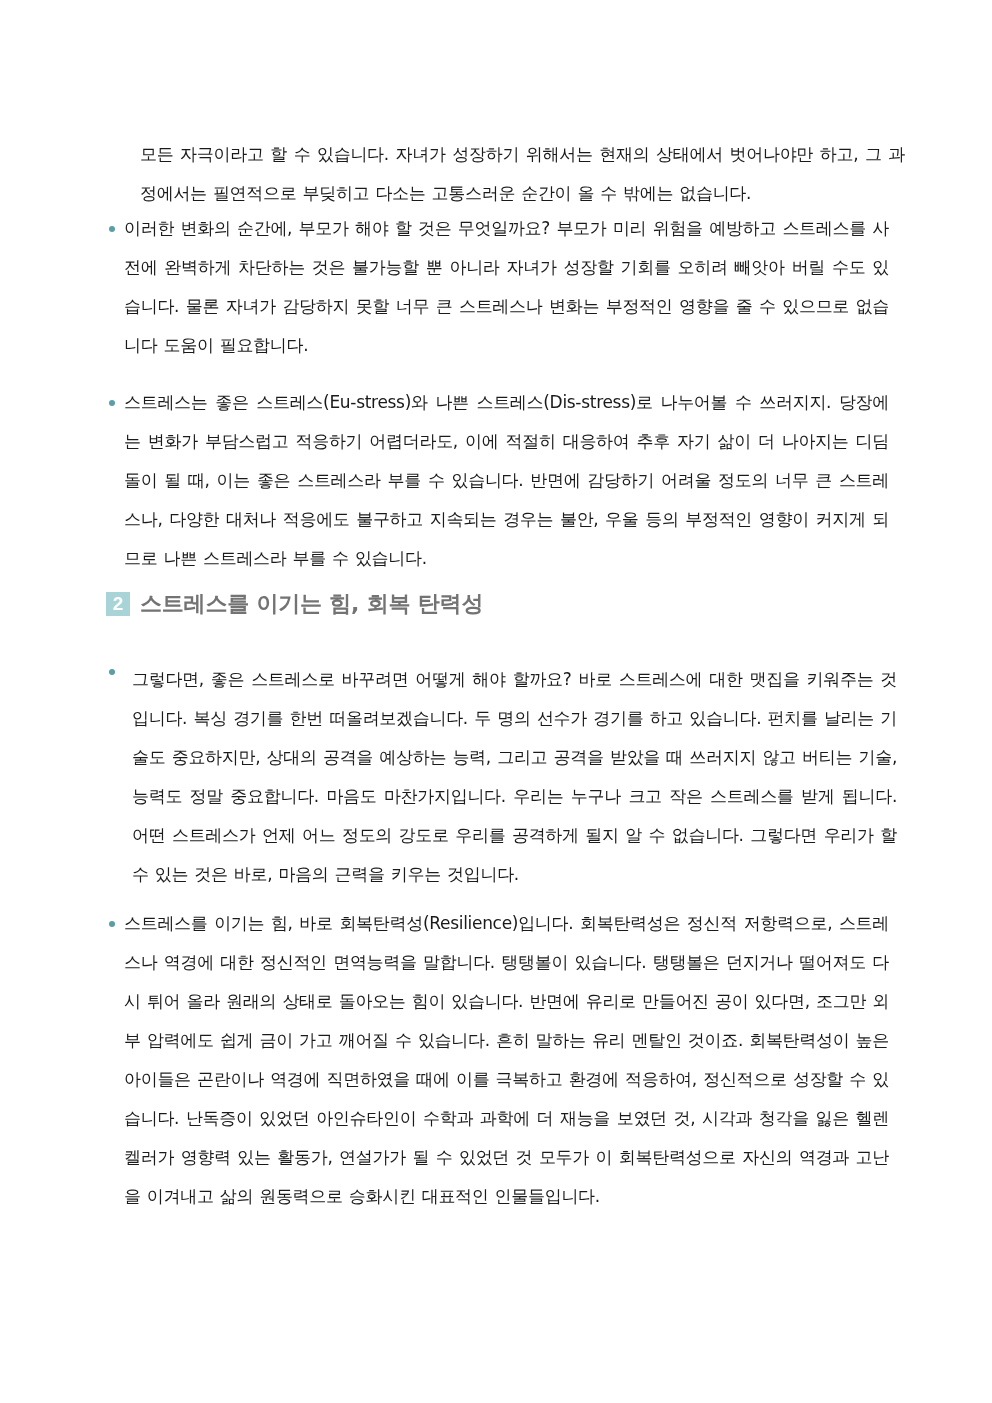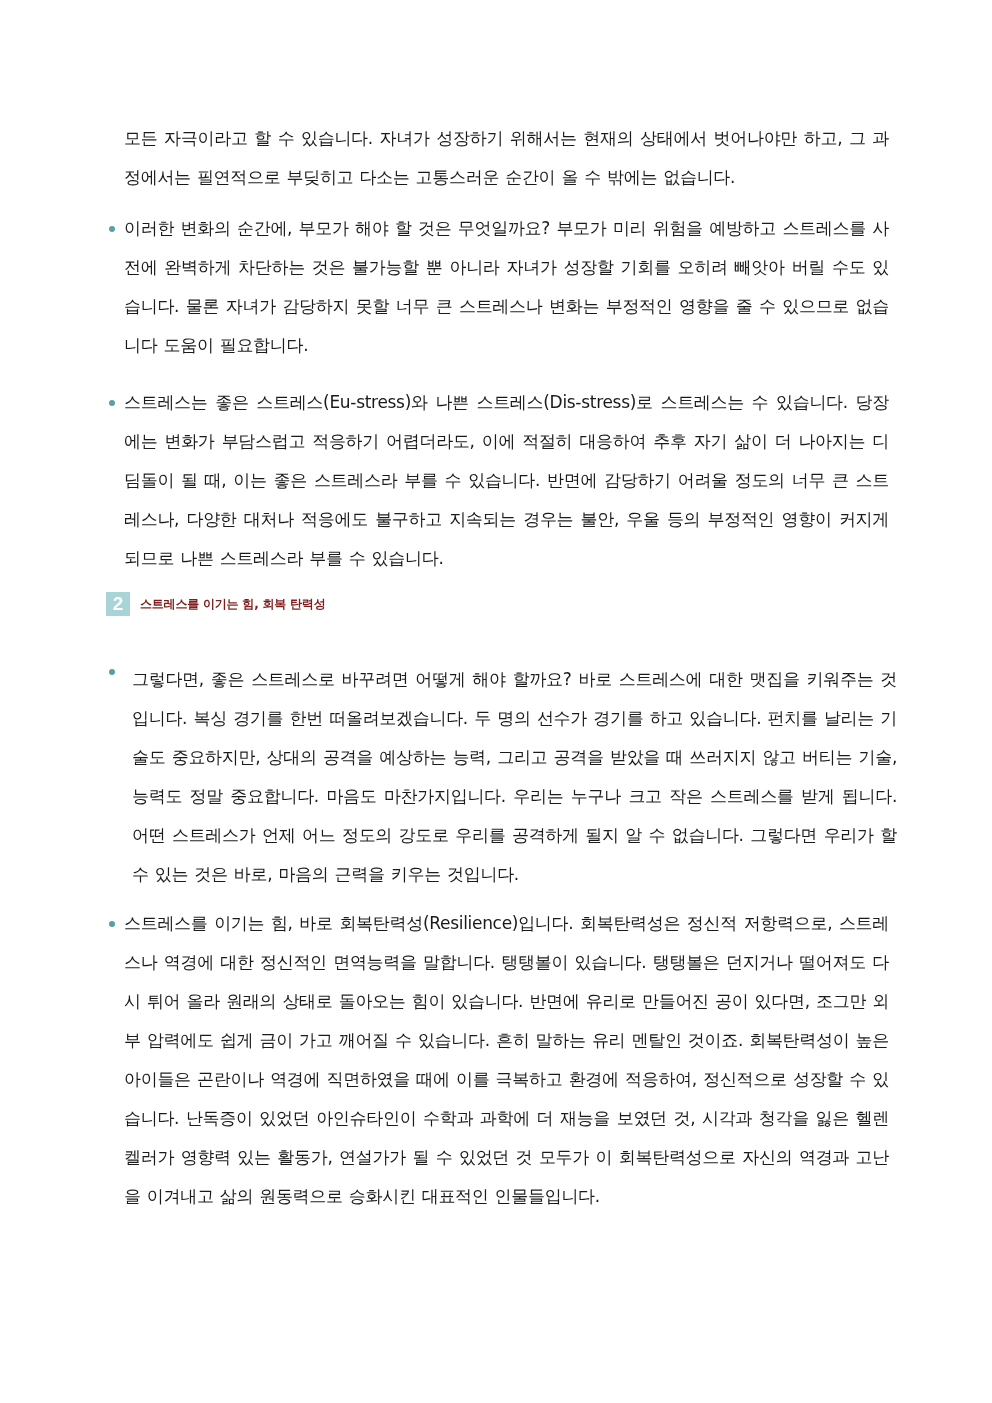--- a/index.html
+++ b/index.html
@@ -55,38 +55,38 @@
       color: #ffffff;
       font-weight: bold;
       font-size: 19px;
       display: flex;
       align-items: center;
       justify-content: center;
       margin-right: 10px;
       font-family: "Liberation Sans", sans-serif;
     }
     .heading-text {
-      color: #7f1d1d;
+      color: #737373;
       font-weight: bold;
-      font-size: 12px;
+      font-size: 22px;
       letter-spacing: -0.2px;
     }
   </style>
 </head>
 <body>
 
 <div class="page">
 
-  <p class="para" style="top:119px; margin:0;">모든 자극이라고 할 수 있습니다. 자녀가 성장하기 위해서는 현재의 상태에서 벗어나야만 하고, 그 과정에서는 필연적으로 부딪히고 다소는 고통스러운 순간이 올 수 밖에는 없습니다.</p>
+  <p class="para" style="top:119px; margin:16px;">모든 자극이라고 할 수 있습니다. 자녀가 성장하기 위해서는 현재의 상태에서 벗어나야만 하고, 그 과정에서는 필연적으로 부딪히고 다소는 고통스러운 순간이 올 수 밖에는 없습니다.</p>
 
   <span class="bullet" style="top:226px;"></span>
   <p class="para" style="top:209px; margin:0;">이러한 변화의 순간에, 부모가 해야 할 것은 무엇일까요? 부모가 미리 위험을 예방하고 스트레스를 사전에 완벽하게 차단하는 것은 불가능할 뿐 아니라 자녀가 성장할 기회를 오히려 빼앗아 버릴 수도 있습니다. 물론 자녀가 감당하지 못할 너무 큰 스트레스나 변화는 부정적인 영향을 줄 수 있으므로 없습니다 도움이 필요합니다.</p>
 
   <span class="bullet" style="top:400px;"></span>
-  <p class="para" style="top:383px; margin:0;">스트레스는 좋은 스트레스(Eu-stress)와 나쁜 스트레스(Dis-stress)로 스트레스는 수 있습니다. 당장에는 변화가 부담스럽고 적응하기 어렵더라도, 이에 적절히 대응하여 추후 자기 삶이 더 나아지는 디딤돌이 될 때, 이는 좋은 스트레스라 부를 수 있습니다. 반면에 감당하기 어려울 정도의 너무 큰 스트레스나, 다양한 대처나 적응에도 불구하고 지속되는 경우는 불안, 우울 등의 부정적인 영향이 커지게 되므로 나쁜 스트레스라 부를 수 있습니다.</p>
+  <p class="para" style="top:383px; margin:0;">스트레스는 좋은 스트레스(Eu-stress)와 나쁜 스트레스(Dis-stress)로 나누어볼 수 쓰러지지. 당장에는 변화가 부담스럽고 적응하기 어렵더라도, 이에 적절히 대응하여 추후 자기 삶이 더 나아지는 디딤돌이 될 때, 이는 좋은 스트레스라 부를 수 있습니다. 반면에 감당하기 어려울 정도의 너무 큰 스트레스나, 다양한 대처나 적응에도 불구하고 지속되는 경우는 불안, 우울 등의 부정적인 영향이 커지게 되므로 나쁜 스트레스라 부를 수 있습니다.</p>
 
   <div class="heading">
     <span class="heading-num">2</span>
     <span class="heading-text">스트레스를 이기는 힘, 회복 탄력성</span>
   </div>
 
   <span class="bullet" style="top:669px;"></span>
   <p class="para" style="top:652px; margin:8px;">그렇다면, 좋은 스트레스로 바꾸려면 어떻게 해야 할까요? 바로 스트레스에 대한 맷집을 키워주는 것입니다. 복싱 경기를 한번 떠올려보겠습니다. 두 명의 선수가 경기를 하고 있습니다. 펀치를 날리는 기술도 중요하지만, 상대의 공격을 예상하는 능력, 그리고 공격을 받았을 때 쓰러지지 않고 버티는 기술, 능력도 정말 중요합니다. 마음도 마찬가지입니다. 우리는 누구나 크고 작은 스트레스를 받게 됩니다. 어떤 스트레스가 언제 어느 정도의 강도로 우리를 공격하게 될지 알 수 없습니다. 그렇다면 우리가 할 수 있는 것은 바로, 마음의 근력을 키우는 것입니다.</p>
 
   <span class="bullet" style="top:921px;"></span>

